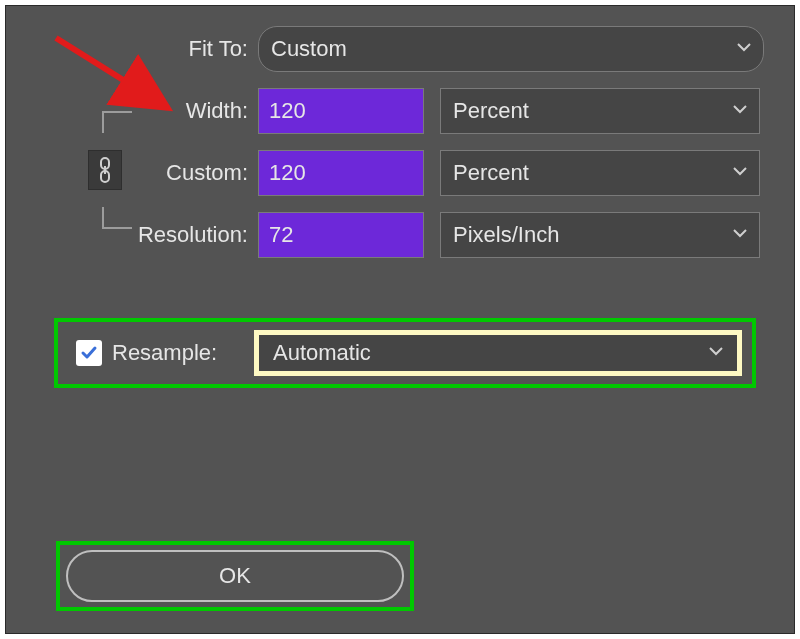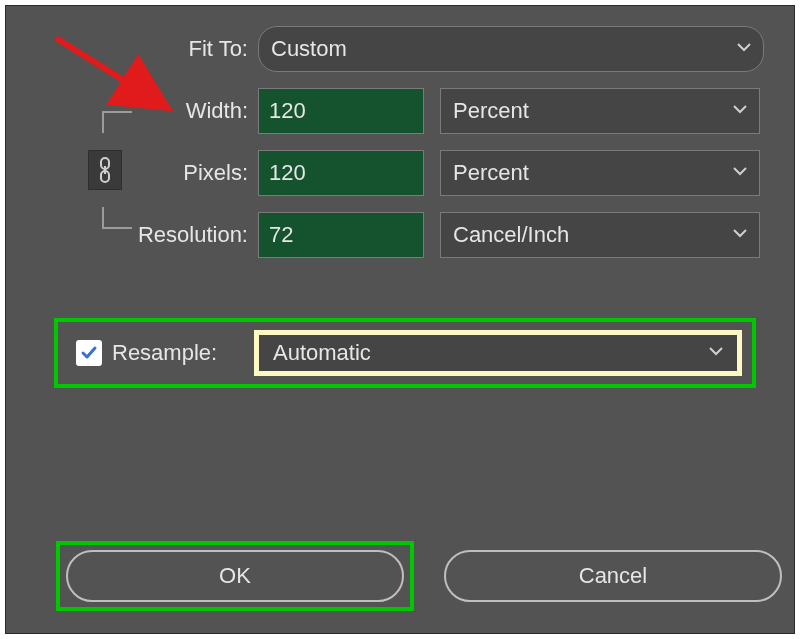--- a/index.html
+++ b/index.html
@@ -32,21 +32,21 @@
   }
   .inputcol {
     width: 166px;
   }
   .unitcol {
     width: 320px;
     margin-left: 16px;
   }
   .textbox {
     width: 100%; height: 46px;
-    background: #14532d;
+    background: #6d28d9;
     border: 1px solid #7a7a7a;
     color: #e6e6e6;
     font-size: 22px;
     padding: 0 10px;
   }
   .select {
     width: 100%; height: 46px;
     background: #454545;
     border: 1px solid #7a7a7a;
     color: #e6e6e6;
@@ -181,21 +181,21 @@
         <span class="chev">
           <svg viewBox="0 0 14 10">
               <path d="M1 2 L7 8 L13 2" stroke="#cfcfcf" stroke-width="2" fill="none"></path>
             </svg>
         </span>
       </div>
     </div>
   </div>
 
   <div class="row">
-    <div class="labelcol">Pixels:</div>
+    <div class="labelcol">Custom:</div>
     <div class="inputcol">
       <input class="textbox" value="120" style="">
     </div>
     <div class="unitcol">
       <div class="select">
         <span>Percent</span>
         <span class="chev">
           <svg viewBox="0 0 14 10">
               <path d="M1 2 L7 8 L13 2" stroke="#cfcfcf" stroke-width="2" fill="none"></path>
             </svg>
@@ -204,21 +204,21 @@
     </div>
   </div>
 
   <div class="row">
     <div class="labelcol">Resolution:</div>
     <div class="inputcol">
       <input class="textbox" value="72" style="">
     </div>
     <div class="unitcol">
       <div class="select">
-        <span>Cancel/Inch</span>
+        <span>Pixels/Inch</span>
         <span class="chev">
           <svg viewBox="0 0 14 10">
               <path d="M1 2 L7 8 L13 2" stroke="#cfcfcf" stroke-width="2" fill="none"></path>
             </svg>
         </span>
       </div>
     </div>
   </div>
 
   <div class="link-wrap">
@@ -249,18 +249,15 @@
       </span>
     </div>
   </div>
 
   <div class="btnbar">
     <div class="ok-wrap">
       <div class="btn">
         <span>OK</span>
       </div>
     </div>
-    <div class="btn" style="margin-top:9px;">
-      <span>Cancel</span>
-    </div>
   </div>
 
 </div>
 
 </body></html>

